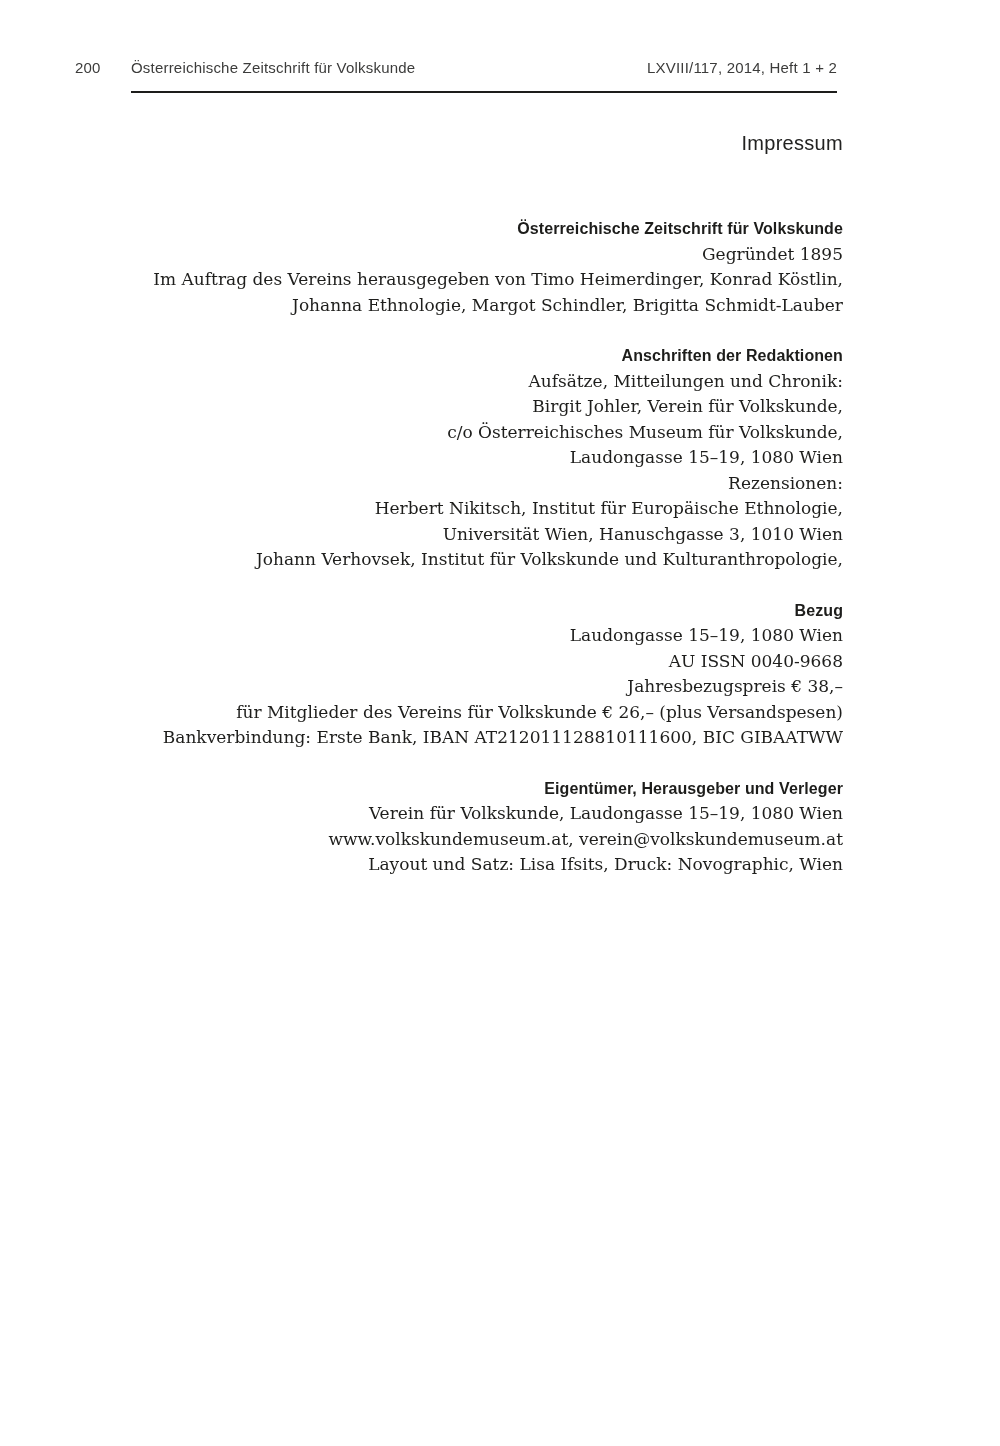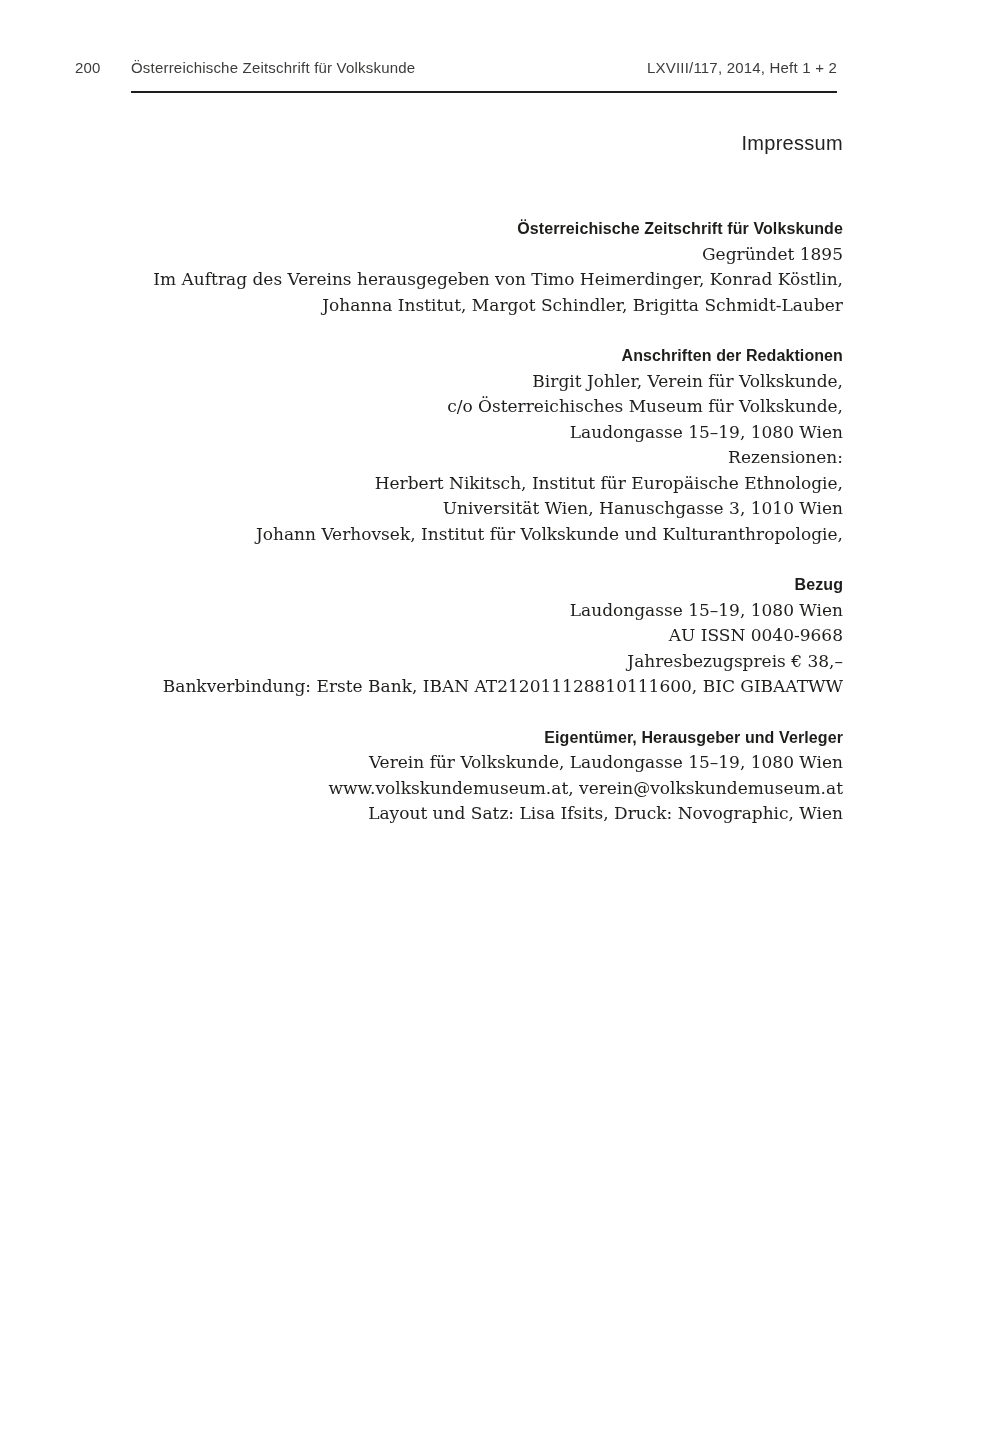--- a/index.html
+++ b/index.html
@@ -105,39 +105,41 @@
   <div class="header-rule"></div>
 
   <div class="content">
 
     <h1 class="doc-title">Impressum</h1>
 
     <div class="section first">
       <h2 class="section-heading">Österreichische Zeitschrift für Volkskunde</h2>
       <div class="line">Gegründet 1895</div>
       <div class="line">Im Auftrag des Vereins herausgegeben von Timo Heimerdinger, Konrad Köstlin,</div>
-      <div class="line">Johanna Institut, Margot Schindler, Brigitta Schmidt-Lauber</div>
+      <div class="line">Johanna Ethnologie, Margot Schindler, Brigitta Schmidt-Lauber</div>
     </div>
 
     <div class="section">
       <h2 class="section-heading">Anschriften der Redaktionen</h2>
+      <div class="line">Aufsätze, Mitteilungen und Chronik:</div>
       <div class="line">Birgit Johler, Verein für Volkskunde,</div>
       <div class="line">c/o Österreichisches Museum für Volkskunde,</div>
       <div class="line">Laudongasse 15–19, 1080 Wien</div>
       <div class="line">Rezensionen:</div>
       <div class="line">Herbert Nikitsch, Institut für Europäische Ethnologie,</div>
       <div class="line">Universität Wien, Hanuschgasse 3, 1010 Wien</div>
       <div class="line">Johann Verhovsek, Institut für Volkskunde und Kulturanthropologie,</div>
     </div>
 
     <div class="section">
       <h2 class="section-heading">Bezug</h2>
       <div class="line">Laudongasse 15–19, 1080 Wien</div>
       <div class="line">AU ISSN 0040-9668</div>
       <div class="line">Jahresbezugspreis € 38,–</div>
+      <div class="line">für Mitglieder des Vereins für Volkskunde € 26,– (plus Versandspesen)</div>
       <div class="line">Bankverbindung: Erste Bank, IBAN AT212011128810111600, BIC GIBAATWW</div>
     </div>
 
     <div class="section">
       <h2 class="section-heading">Eigentümer, Herausgeber und Verleger</h2>
       <div class="line">Verein für Volkskunde, Laudongasse 15–19, 1080 Wien</div>
       <div class="line">www.volkskundemuseum.at, verein@volkskundemuseum.at</div>
       <div class="line">Layout und Satz: Lisa Ifsits, Druck: Novographic, Wien</div>
     </div>
 

